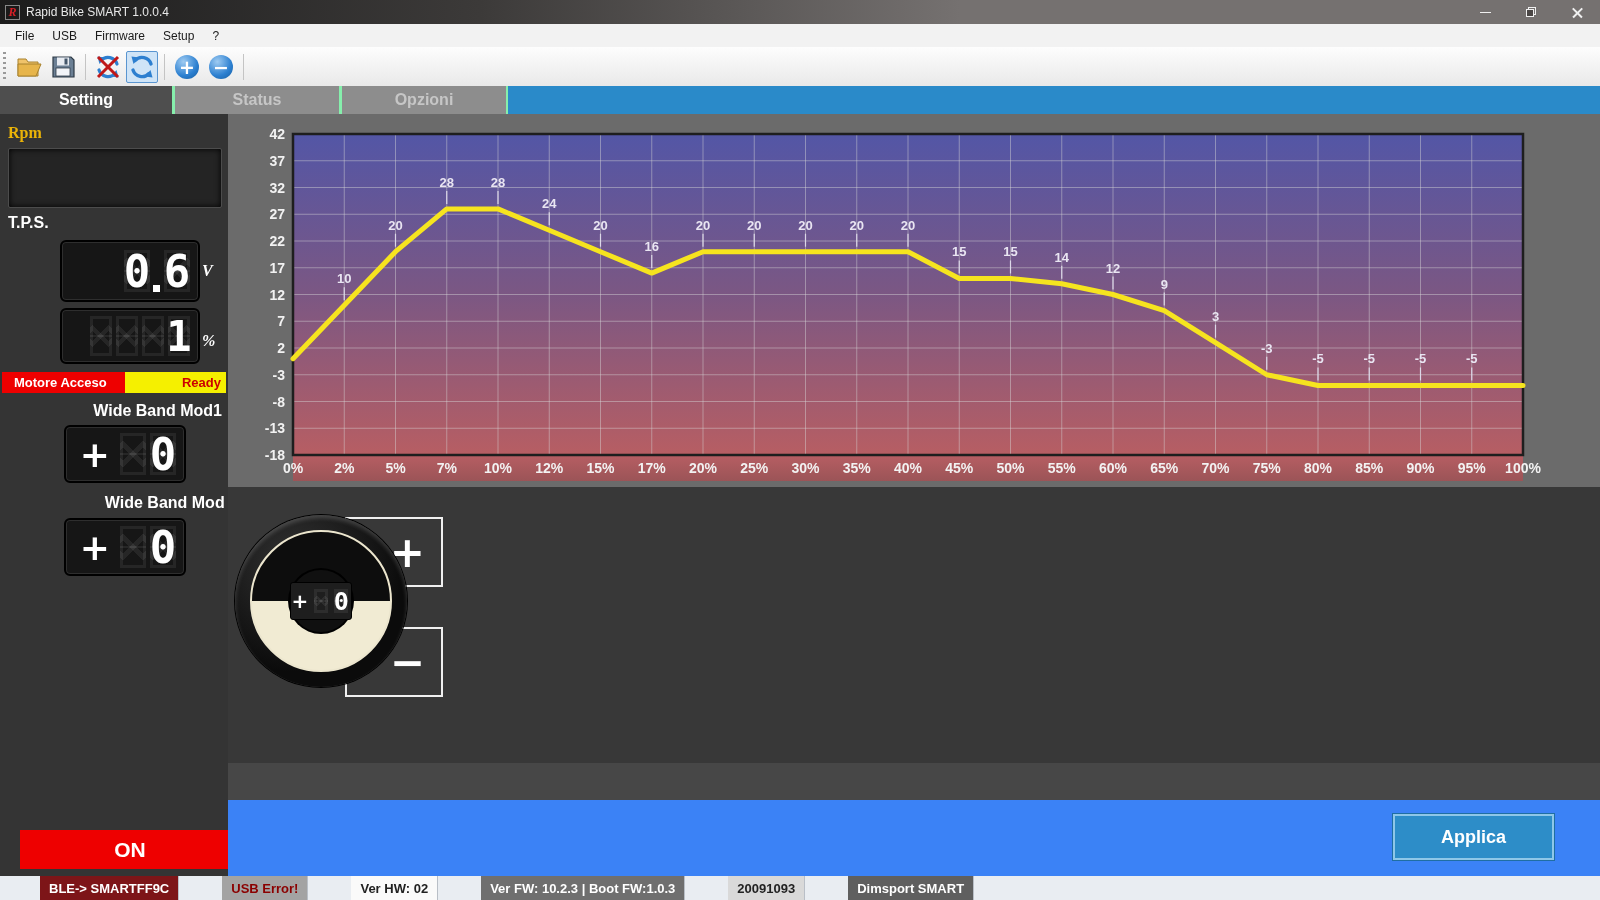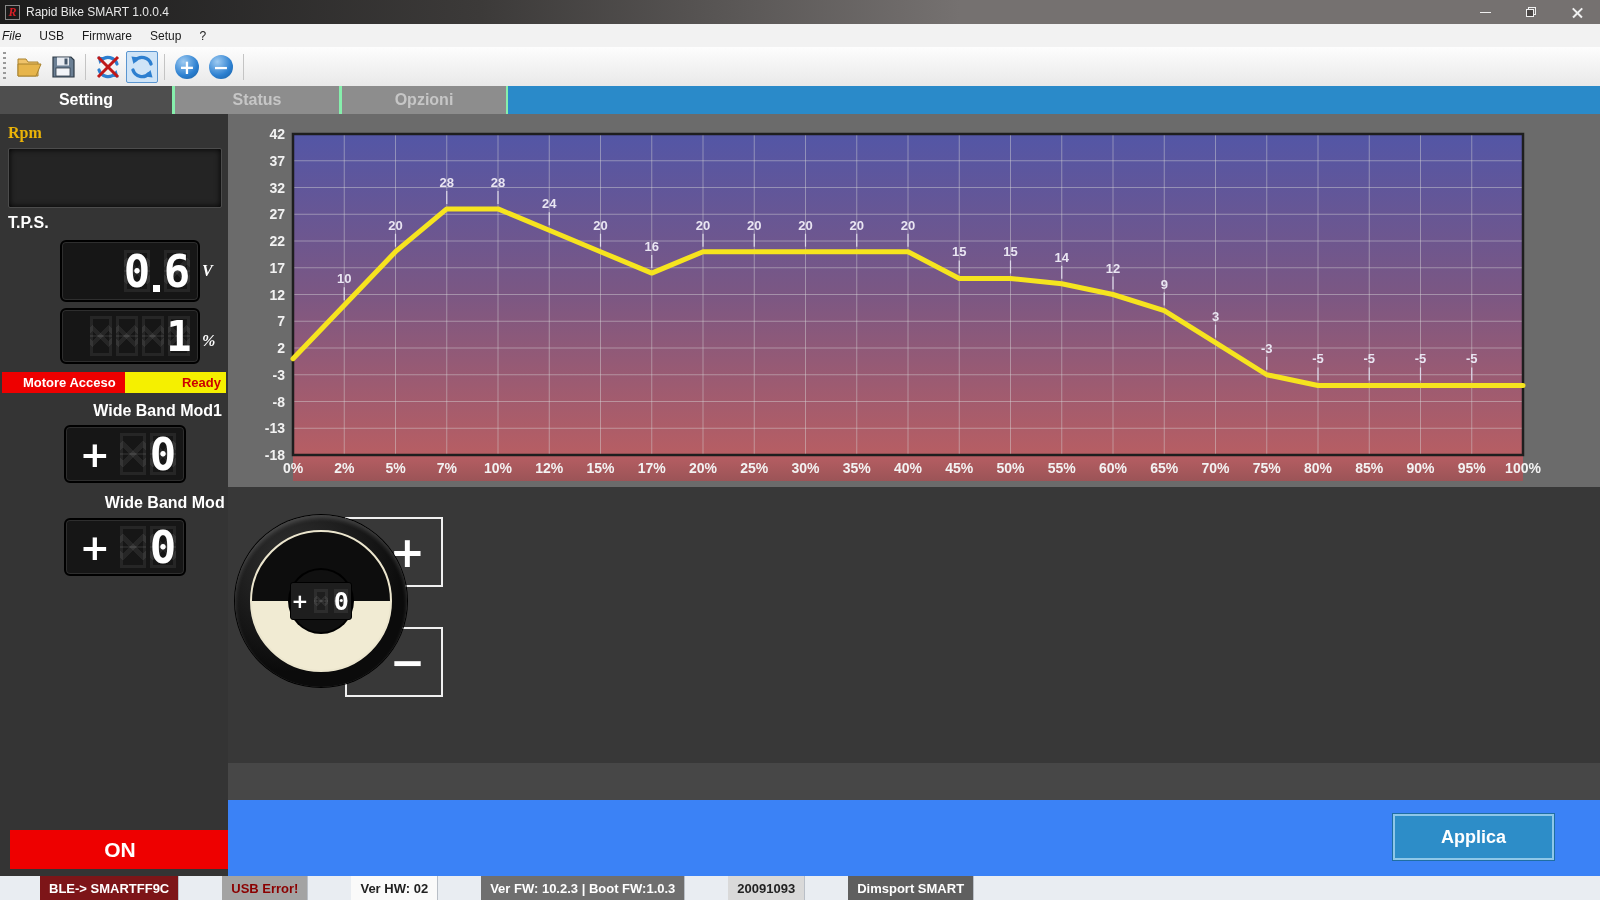--- a/index.html
+++ b/index.html
@@ -23,21 +23,21 @@
   .glyph-restore i:last-child  { left:0; bottom:0; background:#4a4645; }
   .glyph-close { position:relative; width:11px; height:11px; }
   .glyph-close i { position:absolute; left:-1px; top:5px; width:13px; height:1.6px; background:#f0f0f0; display:block; }
   .glyph-close i:first-child { transform:rotate(45deg); }
   .glyph-close i:last-child  { transform:rotate(-45deg); }
 
   
   #menubar { position:absolute; top:24px; left:0; width:1600px; height:23px;
     background:#f2f2f2; display:flex; align-items:center; color:#1a1a1a; font-size:12px; }
   .menu-item { padding:0 9px; height:100%; display:flex; align-items:center; }
-  .menu-item:first-child { padding-left:2px;font-style:italic; }
+  .menu-item:first-child { padding-left:15px; }
 
   
   #toolbar { position:absolute; top:47px; left:0; width:1600px; height:39px;
     background:linear-gradient(#fdfdfd,#e9e9e9); display:flex; align-items:center; }
   #tb-grip { width:3px; height:30px; margin:0 6px 0 3px;
     background:repeating-linear-gradient(#9a9a9a 0 2px, transparent 2px 5px); }
   .tb-btn { width:32px; height:32px; display:flex; align-items:center; justify-content:center;
     border:1px solid transparent; border-radius:2px; margin:0 1px; }
   .tb-btn.selected { background:#cfe4f7; border-color:#5a95d0; }
   .tb-sep { width:1px; height:26px; background:#c4c4c4; margin:0 5px; }
@@ -86,28 +86,28 @@
   .cell.sm .lit { font-size:25px; }
   .segdot { width:7px; height:7px; background:#fff; align-self:flex-end; margin:0 2px 4px 1px; flex:none; }
   .segsign { color:#fff; font-weight:bold; font-family:"DejaVu Sans", sans-serif; }
   #tps-v-display { top:126px; left:60px; width:140px; height:62px; }
   #tps-p-display { top:194px; left:60px; width:140px; height:56px; }
   .unit { position:absolute; left:202px; color:#fff; font:italic bold 16px "Liberation Serif", serif; }
   #unit-v { top:148px; }
   #unit-p { top:218px; }
   #engine-bar { position:absolute; top:258px; left:2px; width:224px; height:21px; display:flex;
     font-size:13px; font-weight:bold; }
-  #engine-left  { width:55%; background:#ee0000; color:#fff; display:flex; align-items:center; padding-left:21px; }
+  #engine-left  { width:55%; background:#ee0000; color:#fff; display:flex; align-items:center; padding-left:12px; }
   #engine-right { width:45%; background:#f5f000; color:#cc0000; display:flex; align-items:center; justify-content:flex-end; padding-right:5px; }
   #wb1-label { top:288px; left:0; width:222px; text-align:right; }
   #wb1-display { top:311px; left:64px; width:122px; height:58px; }
   #wb2-label { top:380px; left:16px; width:222px; text-align:right; }
   #wb2-display { top:404px; left:64px; width:122px; height:58px; }
   .wb-sign { font-size:36px; margin-right:8px; }
-  #on-button { position:absolute; top:716px; left:10px; width:220px; height:39px; background:#ee0000;
+  #on-button { position:absolute; top:716px; left:20px; width:220px; height:39px; background:#ee0000;
     color:#fff; font-size:21px; font-weight:bold; display:flex; align-items:center; justify-content:center; }
 
   
   #main { position:relative; width:1372px; height:762px; }
   #chart-container { position:relative; width:1372px; height:373px; background:#6b6b6b; }
   #chart-svg { display:block; }
   #band-dark { position:relative; width:1372px; height:276px; background:#383838; }
   #band-mid  { width:1372px; height:37px; background:#474747; }
   #band-low  { position:relative; width:1372px; height:76px; background:#3b82f6; }
 

